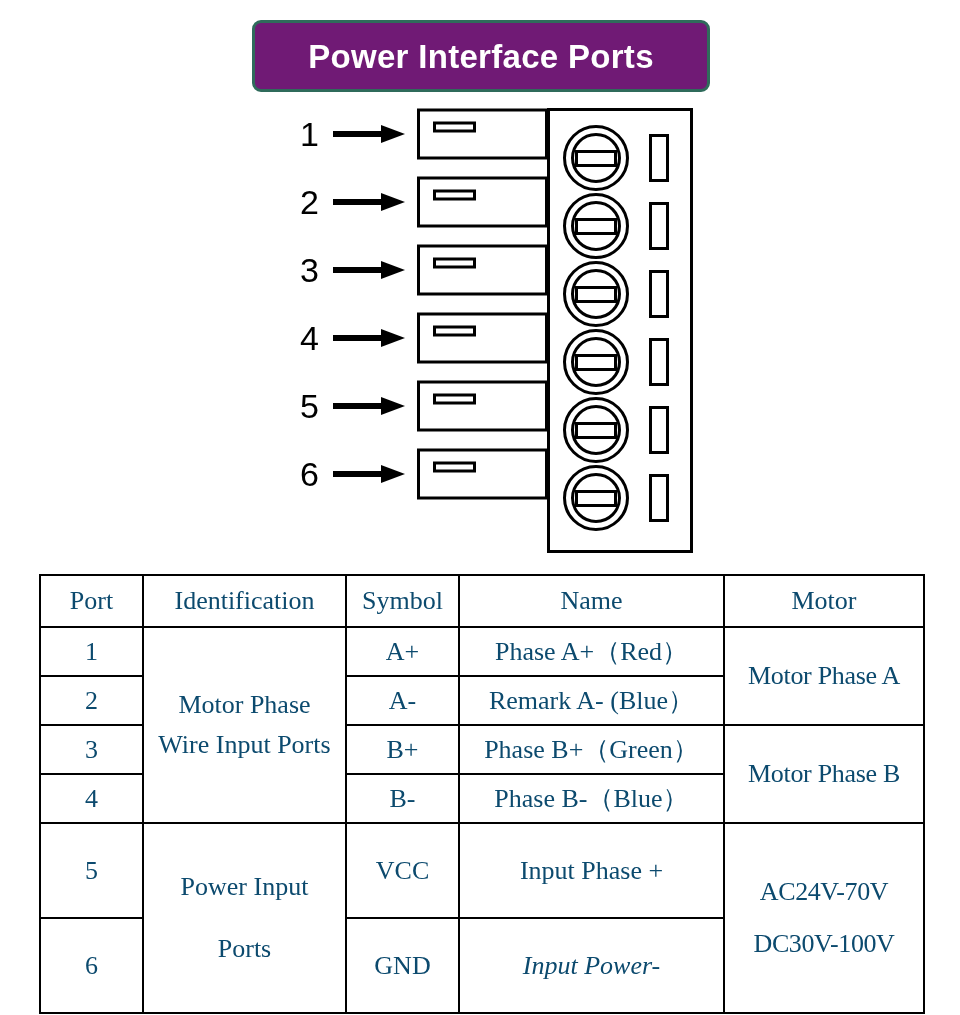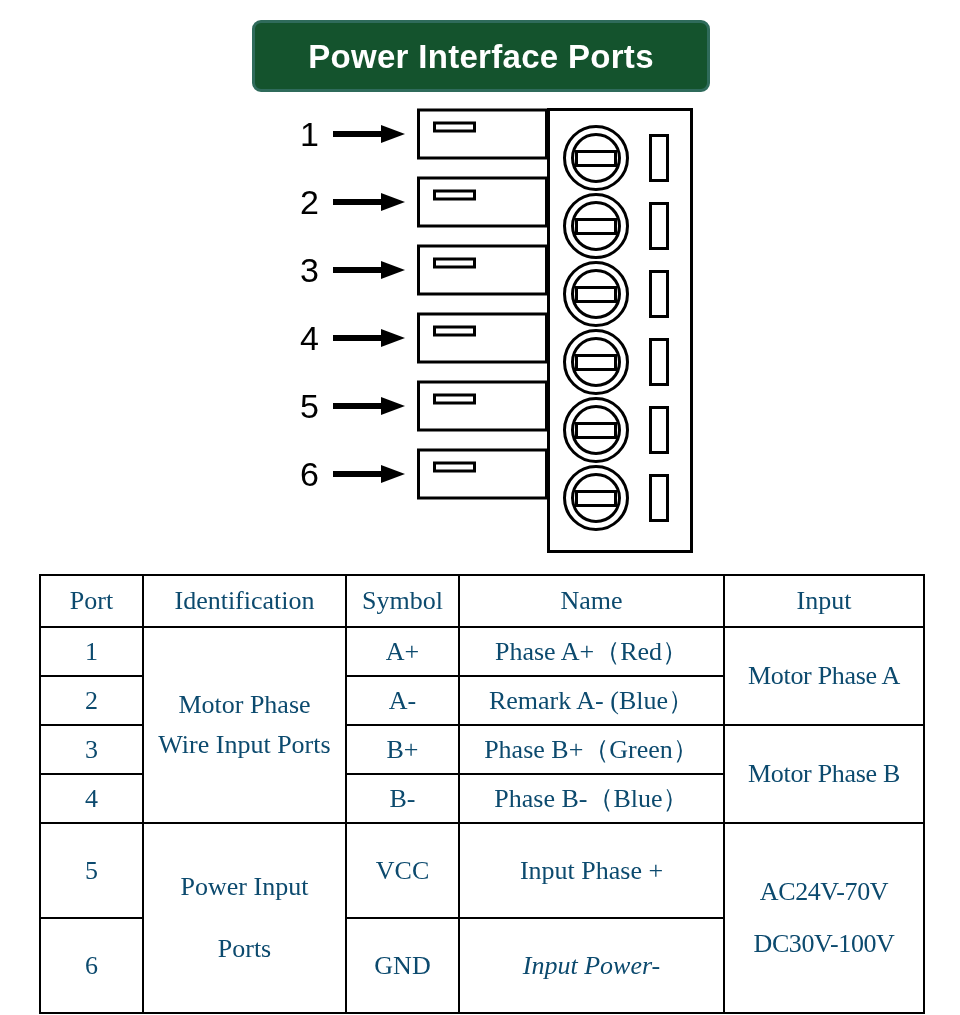--- a/index.html
+++ b/index.html
@@ -16,21 +16,21 @@
     overflow: hidden;
   }
 
   
   #title-banner {
     position: absolute;
     left: 252px;
     top: 20px;
     width: 458px;
     height: 72px;
-    background: #14532d;
+    background: #701a75;
     border: 3px solid #2f6b5b;
     border-radius: 9px;
     box-sizing: border-box;
     display: flex;
     align-items: center;
     justify-content: center;
   }
   #title-text {
     font-family: "Liberation Sans", sans-serif;
     font-weight: bold;
@@ -368,21 +368,21 @@
       <col class="col-sym">
       <col class="col-name">
       <col class="col-rem">
   </colgroup>
   <thead>
     <tr>
       <th>Port</th>
       <th>Identification</th>
       <th>Symbol</th>
       <th>Name</th>
-      <th>Input</th>
+      <th>Motor</th>
     </tr>
   </thead>
   <tbody>
 
     <tr class="row-small">
       <td>1</td>
       <td rowspan="4" class="ident-two-line">
         <div>Motor  Phase</div>
         <div>Wire Input Ports</div>
       </td>

